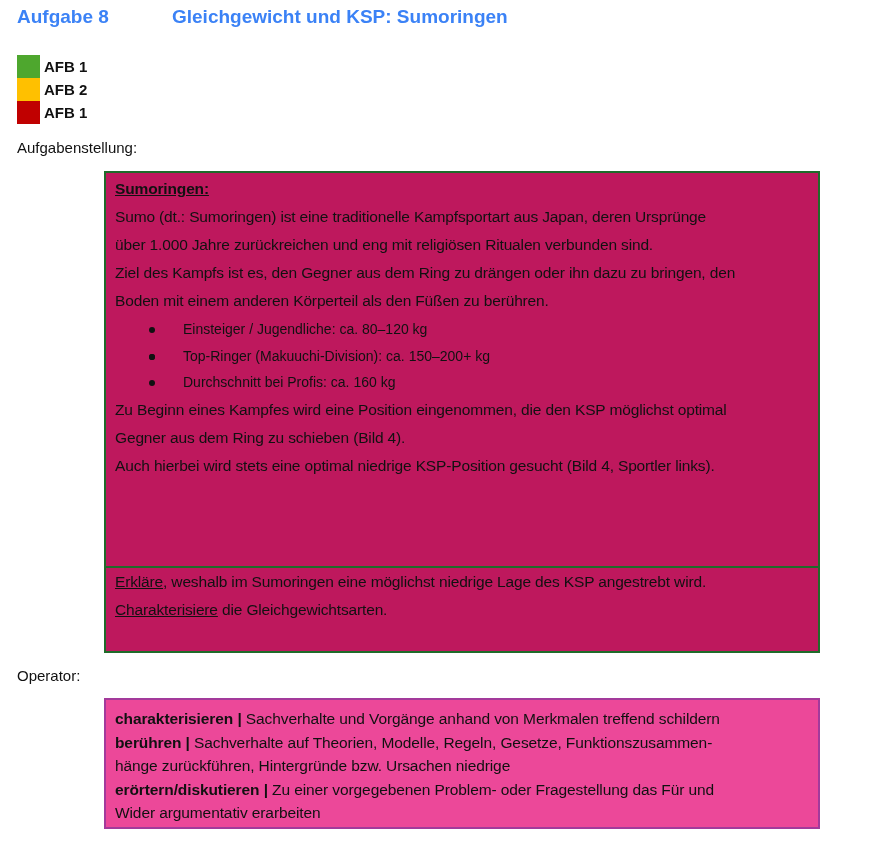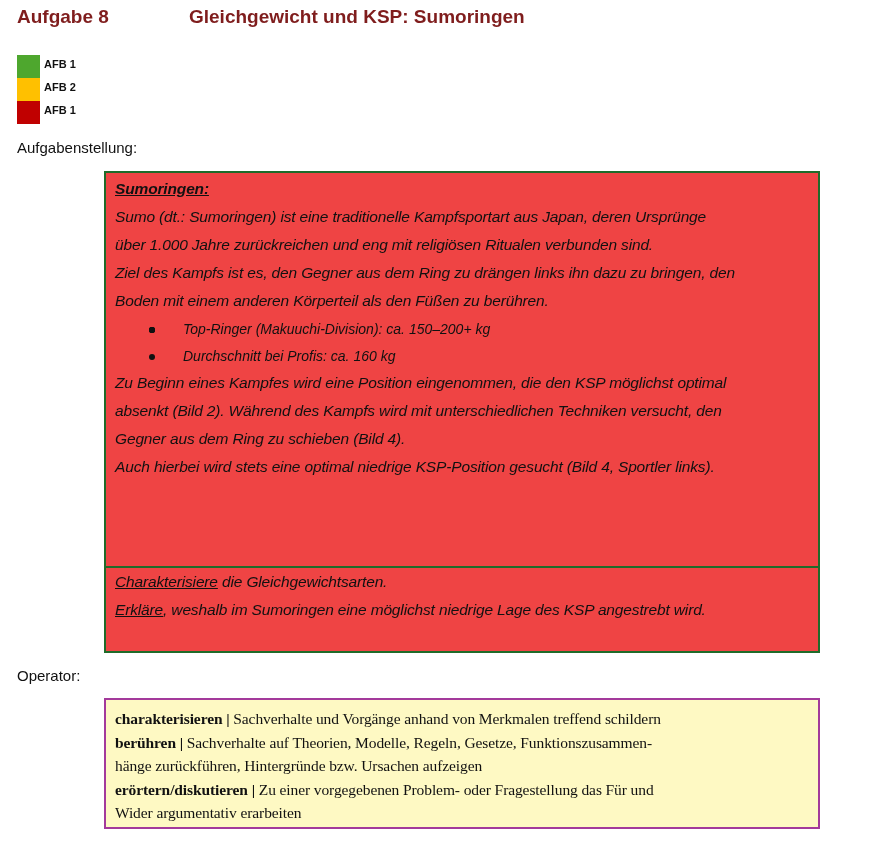--- a/index.html
+++ b/index.html
@@ -4,40 +4,40 @@
 <style>
   html, body { margin: 0; padding: 0; background: #ffffff; }
   body {
     width: 869px; height: 867px; position: relative; overflow: hidden;
     font-family: "Liberation Sans", "DejaVu Sans", sans-serif;
     color: #111111;
   }
   .title-row { position: absolute; top: 6px; left: 17px; height: 26px; }
   .title-num, .title-text {
     position: absolute; top: 0; white-space: nowrap;
-    font-size: 19px; font-weight: bold; color: #7f1d1d;
+    font-size: 19px; font-weight: bold; color: #3b82f6;
   }
   .title-num { left: 0; }
-  .title-text { left: 172px; }
+  .title-text { left: 155px; }
 
   .afb-legend { position: absolute; left: 17px; top: 55px; }
   .afb-row { position: relative; height: 23px; width: 120px; }
   .afb-swatch { position: absolute; left: 0; top: 0; width: 23px; height: 23px; }
   .afb-label {
-    position: absolute; left: 27px; top: 3px; font-size: 11px; font-weight: bold;
+    position: absolute; left: 27px; top: 3px; font-size: 15px; font-weight: bold;
     white-space: nowrap; color: #111;
   }
 
   .section-label {
     position: absolute; left: 17px; font-size: 15px; font-weight: normal; white-space: nowrap;
   }
 
   .task-box {
     position: absolute; left: 104px; width: 712px;
-    background: #ef4444; border: 2px solid #1f6b2a; font-style: italic;
+    background: #be185d; border: 2px solid #1f6b2a;
   }
   .task-main { top: 171px; height: 393px; }
   .task-questions { top: 566px; height: 83px; }
 
   .box-inner { position: absolute; left: 9px; right: 9px; }
   .line {
     font-size: 15.5px; line-height: 28px; white-space: nowrap; letter-spacing: -0.15px;
   }
   .heading-u { font-weight: bold; text-decoration: underline; }
   .bullets { margin: 0; padding: 0; list-style: none; }
@@ -45,21 +45,21 @@
     position: relative; font-size: 14px; line-height: 26.5px; padding-left: 68px; white-space: nowrap;
   }
   .bullets li .dot {
     position: absolute; left: 34px; top: 11px; width: 6px; height: 6px; border-radius: 50%;
     background: #111;
   }
   .op-u { text-decoration: underline; }
 
   .operator-box {
     position: absolute; left: 104px; top: 698px; width: 712px; height: 127px;
-    background: #fef9c3; border: 2px solid #a33a9b; font-family: Liberation Serif, serif;
+    background: #ec4899; border: 2px solid #a33a9b;
   }
   .op-line { font-size: 15.5px; line-height: 23.5px; white-space: nowrap; letter-spacing: -0.1px; }
   .op-term { font-weight: bold; }
 </style>
 </head>
 <body>
 
 <div class="title-row">
   <span class="title-num">Aufgabe 8</span>
   <span class="title-text">Gleichgewicht und KSP: Sumoringen</span>
@@ -80,45 +80,44 @@
   </div>
 </div>
 
 <div class="section-label" style="top:139px">Aufgabenstellung:</div>
 
 <div class="task-box task-main">
   <div class="box-inner" style="top:2px">
     <div class="line heading-u">Sumoringen:</div>
     <div class="line">Sumo (dt.: Sumoringen) ist eine traditionelle Kampfsportart aus Japan, deren Ursprünge</div>
     <div class="line">über 1.000 Jahre zurückreichen und eng mit religiösen Ritualen verbunden sind.</div>
-    <div class="line">Ziel des Kampfs ist es, den Gegner aus dem Ring zu drängen links ihn dazu zu bringen, den</div>
+    <div class="line">Ziel des Kampfs ist es, den Gegner aus dem Ring zu drängen oder ihn dazu zu bringen, den</div>
     <div class="line">Boden mit einem anderen Körperteil als den Füßen zu berühren.</div>
     <ul class="bullets" style="margin-top:1px">
-      <li><span class="dot"></span></li>
+      <li><span class="dot"></span><span>Einsteiger / Jugendliche: ca. 80–120 kg</span></li>
       <li><span class="dot"></span></li>
       <li><span class="dot"></span><span>Top-Ringer (Makuuchi-Division): ca. 150–200+ kg</span></li>
       <li><span class="dot"></span><span>Durchschnitt bei Profis: ca. 160 kg</span></li>
     </ul>
     <div class="line">Zu Beginn eines Kampfes wird eine Position eingenommen, die den KSP möglichst optimal</div>
-    <div class="line">absenkt (Bild 2). Während des Kampfs wird mit unterschiedlichen Techniken versucht, den</div>
     <div class="line">Gegner aus dem Ring zu schieben (Bild 4).</div>
     <div class="line">Auch hierbei wird stets eine optimal niedrige KSP-Position gesucht (Bild 4, Sportler links).</div>
   </div>
 </div>
 
 <div class="task-box task-questions">
   <div class="box-inner" style="top:0px">
+    <div class="line"><span class="op-u">Erkläre</span><span>, weshalb im Sumoringen eine möglichst niedrige Lage des KSP angestrebt wird.</span></div>
     <div class="line"><span class="op-u">Charakterisiere</span><span> die Gleichgewichtsarten.</span></div>
-    <div class="line"><span class="op-u">Erkläre</span><span>, weshalb im Sumoringen eine möglichst niedrige Lage des KSP angestrebt wird.</span></div>
   </div>
 </div>
 
 <div class="section-label" style="top:667px">Operator:</div>
 
 <div class="operator-box">
   <div class="box-inner" style="top:7px">
     <div class="op-line"><span class="op-term">charakterisieren |</span><span> Sachverhalte und Vorgänge anhand von Merkmalen treffend schildern</span></div>
     <div class="op-line"><span class="op-term">berühren |</span><span> Sachverhalte auf Theorien, Modelle, Regeln, Gesetze, Funktionszusammen-</span></div>
-    <div class="op-line"><span class="op-term"></span><span>hänge zurückführen, Hintergründe bzw. Ursachen aufzeigen</span></div>
+    <div class="op-line"><span class="op-term"></span><span>hänge zurückführen, Hintergründe bzw. Ursachen niedrige</span></div>
     <div class="op-line"><span class="op-term">erörtern/diskutieren |</span><span> Zu einer vorgegebenen Problem- oder Fragestellung das Für und</span></div>
     <div class="op-line"><span class="op-term"></span><span>Wider argumentativ erarbeiten</span></div>
   </div>
 </div>
 
 </body></html>

